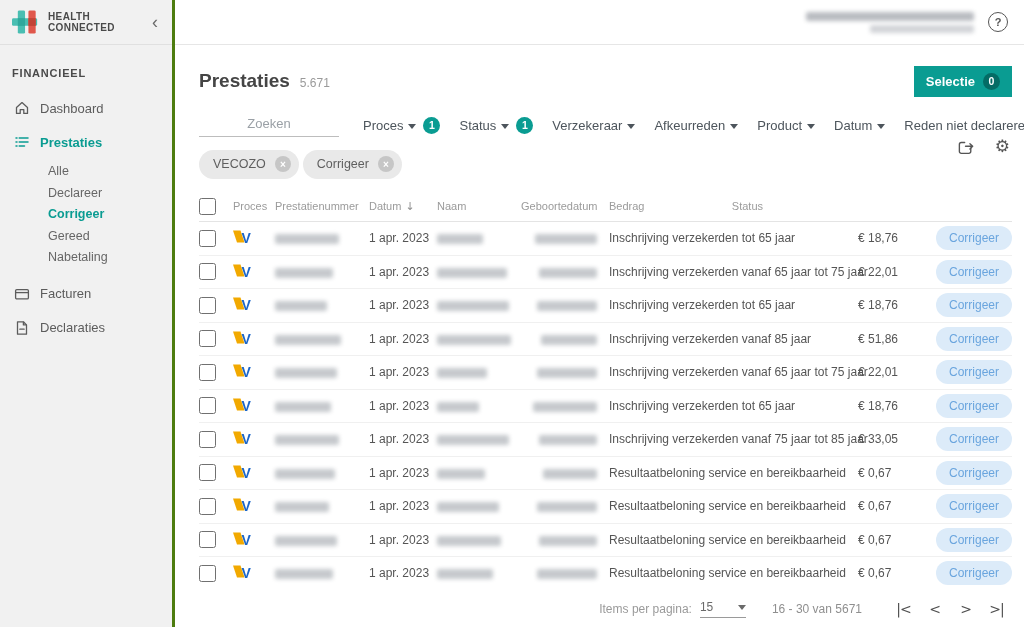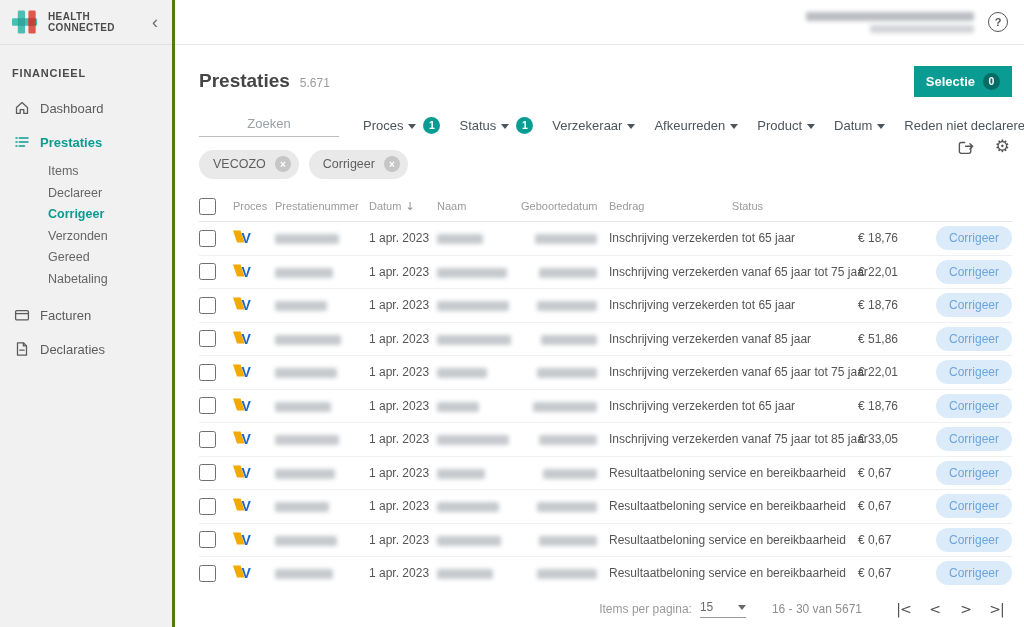--- a/index.html
+++ b/index.html
@@ -41,21 +41,21 @@
   .filter-row{display:flex;align-items:center;height:32px;}
   .search{width:140px;border:none;border-bottom:1px solid #bdbdbd;outline:none;font-size:13px;padding:2px 0 5px;color:#555;background:transparent;margin-right:24px;font-family:"Liberation Sans",sans-serif;text-align:center;}
   .search::placeholder{color:#9aa0a6;}
   .filterlist{display:flex;align-items:center;gap:19px;}
   .filter{display:flex;align-items:center;gap:5px;font-size:13px;color:#4d555c;cursor:pointer;white-space:nowrap;}
   .caret{width:0;height:0;border-left:4px solid transparent;border-right:4px solid transparent;border-top:5px solid #4d555c;display:inline-block;margin-top:2px;}
   .fbadge{background:#0a9c92;color:#fff;min-width:17px;height:17px;border-radius:50%;font-size:10.5px;font-weight:bold;display:flex;align-items:center;justify-content:center;margin-left:2px;}
   .tools{position:absolute;right:2px;top:28px;display:flex;align-items:center;gap:20px;}
   .gear{font-family:"DejaVu Sans",sans-serif;font-size:17px;color:#555;cursor:pointer;line-height:1;}
   .export{cursor:pointer;}
-  .chipsrow{display:flex;gap:10px;margin-top:8px;height:30px;align-items:center;}
+  .chipsrow{display:flex;gap:4px;margin-top:8px;height:30px;align-items:center;}
   .chip{display:flex;align-items:center;gap:9px;background:#e9e9e9;border-radius:15px;padding:0 8px 0 14px;height:29px;font-size:12.5px;color:#5f5f5f;}
   .chip-x{width:16px;height:16px;border-radius:50%;background:#c6c6c6;color:#fff;font-size:10px;display:flex;align-items:center;justify-content:center;cursor:pointer;font-weight:bold;}
 
   
   .thead{display:flex;align-items:center;height:30px;margin-top:12px;border-bottom:1px solid #e4e4e4;font-size:11px;color:#9b9b9b;}
   .c{box-sizing:border-box;}
   .c-check{width:34px;min-width:34px;}
   .c-proces{width:42px;min-width:42px;}
   .c-prest{width:94px;min-width:94px;}
   .c-datum{width:68px;min-width:68px;}
@@ -113,24 +113,23 @@
           <span>Dashboard</span>
         </div>
         <div class="nav-item active">
           <svg viewBox="0 0 16 16">
             <path d="M5.2 4 H14 M5.2 8 H14 M5.2 12 H10.5" fill="none" stroke="currentColor" stroke-width="1.5" stroke-linecap="round"></path>
             <path d="M2 4 h1 M2 8 h1 M2 12 h1" fill="none" stroke="currentColor" stroke-width="1.5" stroke-linecap="round"></path>
           </svg>
           <span>Prestaties</span>
         </div>
         <div class="subnav">
-          <div class="sub-item">Items</div>
+          <div class="sub-item">Alle</div>
           <div class="sub-item">Declareer</div>
           <div class="sub-item active">Corrigeer</div>
-          <div class="sub-item">Verzonden</div>
           <div class="sub-item">Gereed</div>
           <div class="sub-item">Nabetaling</div>
         </div>
         <div class="nav-item">
           <svg viewBox="0 0 16 16">
             <rect x="1.6" y="3.6" width="12.8" height="9.3" rx="1.2" fill="none" stroke="currentColor" stroke-width="1.3"></rect>
             <path d="M1.6 6.6 H14.4" fill="none" stroke="currentColor" stroke-width="1.3"></path>
           </svg>
           <span>Facturen</span>
         </div>

